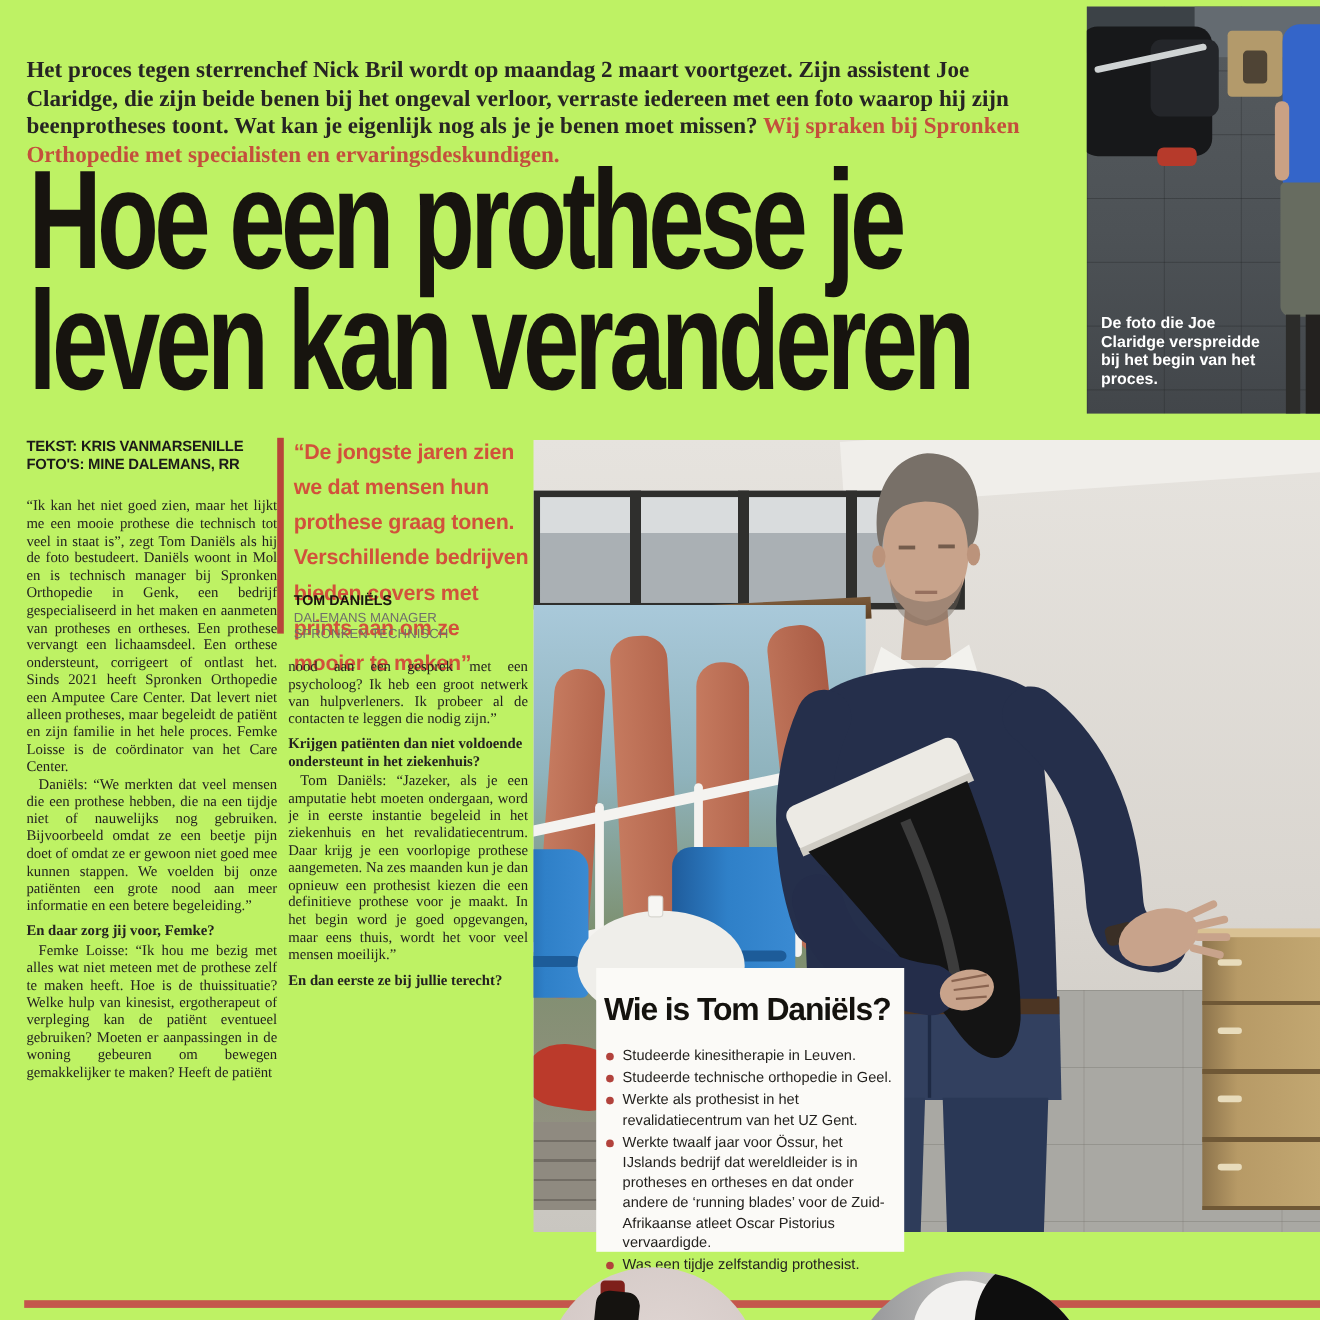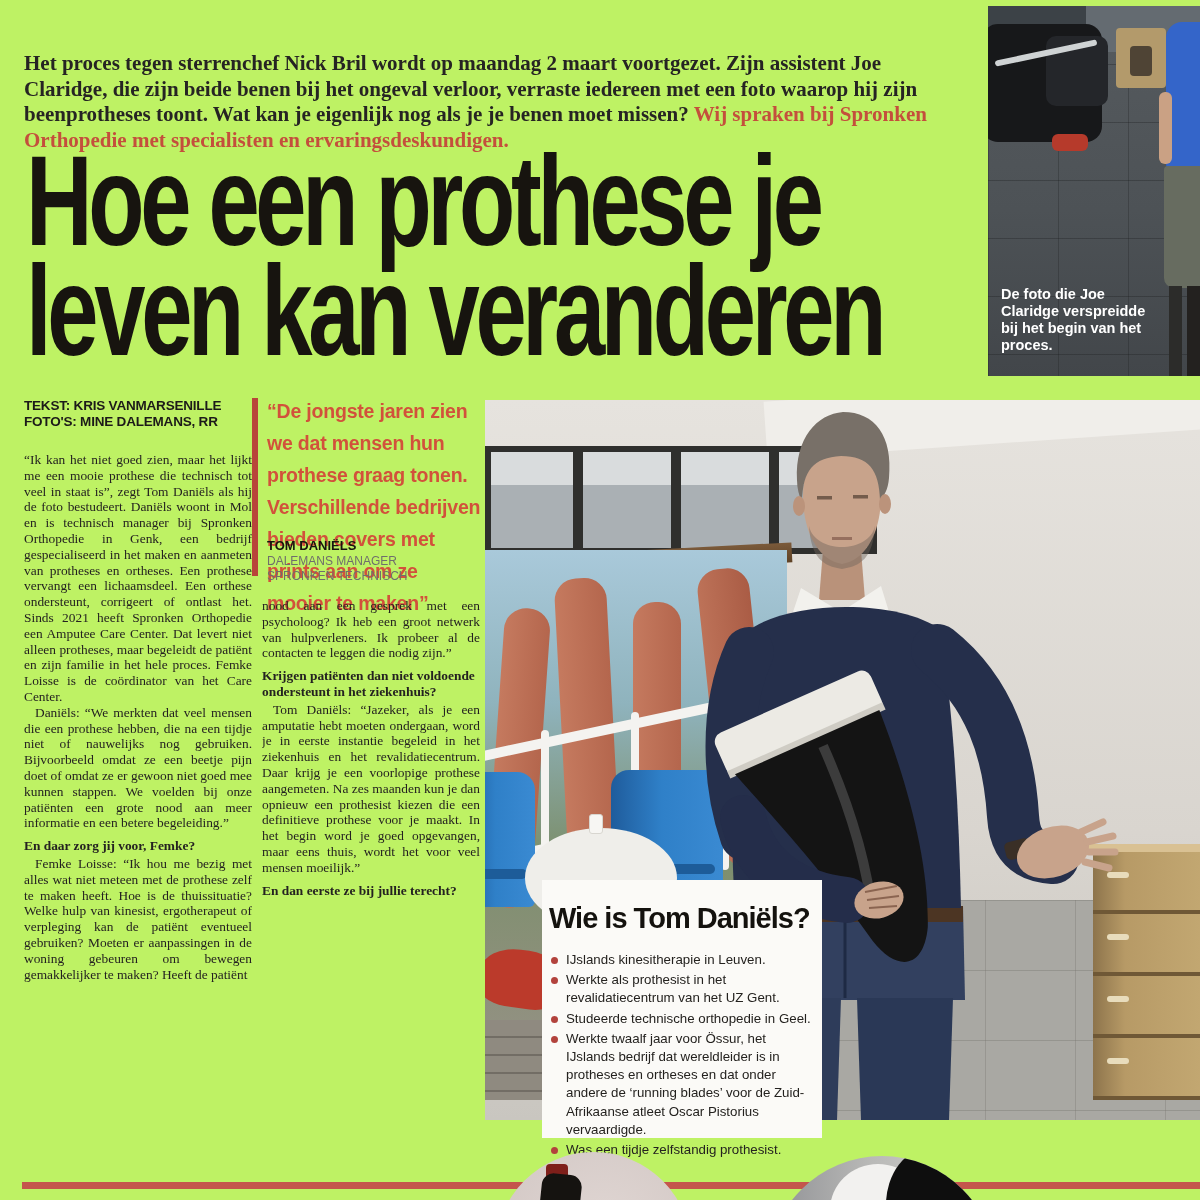--- a/index.html
+++ b/index.html
@@ -270,23 +270,23 @@
 
       <rect x="520" y="440" width="26" height="18" rx="5" transform="rotate(-14 533 449)" fill="#3a2f26" data-name="wristwatch"></rect>
       <ellipse cx="568" cy="452" rx="37" ry="25" transform="rotate(-18 568 452)" fill="#c8a38b" data-name="right-open-hand"></ellipse>
       <path d="M596,432 L618,422 M602,442 L628,436 M604,452 L630,452 M600,462 L624,468" stroke="#c8a38b" stroke-width="7" stroke-linecap="round" data-name="spread-fingers"></path>
     </svg>
   </div>
 
   <div class="profile" data-name="profile-box">
     <h2 class="profile-title" data-name="profile-box-title">Wie is Tom Daniëls?</h2>
     <div data-name="profile-bullet-list">
-        <div class="bullet-item" data-name="profile-bullet">IJslands kinesitherapie in Leuven.</div>
+        <div class="bullet-item" data-name="profile-bullet">Studeerde kinesitherapie in Leuven.</div>
+        <div class="bullet-item" data-name="profile-bullet">Studeerde technische orthopedie in Geel.</div>
         <div class="bullet-item" data-name="profile-bullet">Werkte als prothesist in het revalidatiecentrum van het UZ Gent.</div>
-        <div class="bullet-item" data-name="profile-bullet">Studeerde technische orthopedie in Geel.</div>
         <div class="bullet-item" data-name="profile-bullet">Werkte twaalf jaar voor Össur, het IJslands bedrijf dat wereldleider is in protheses en ortheses en dat onder andere de ‘running blades’ voor de Zuid-Afrikaanse atleet Oscar Pistorius vervaardigde.</div>
         <div class="bullet-item" data-name="profile-bullet">Was een tijdje zelfstandig prothesist.</div>
       </div>
   </div>
 
 
   <div class="bottom-rule" data-name="red-divider-rule"></div>
   <div class="circ circ1" data-name="teaser-photo-circle-1">
     <div class="c1-cap" data-name="teaser-object-cap"></div>
     <div class="c1-bottle" data-name="teaser-dark-object"></div>

